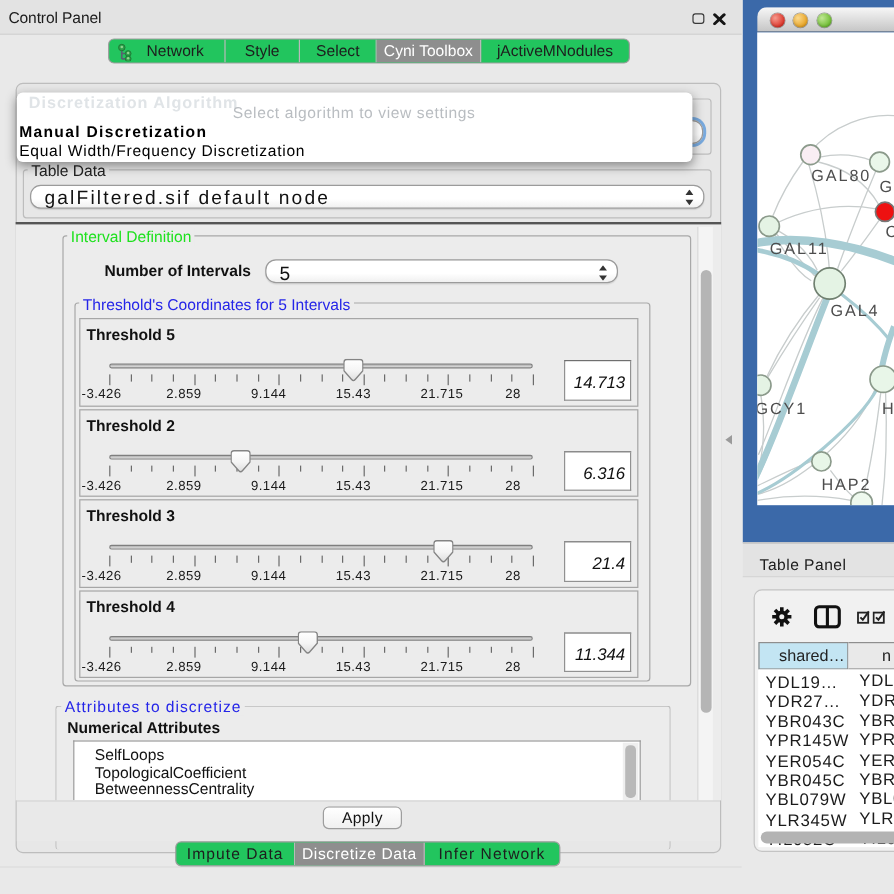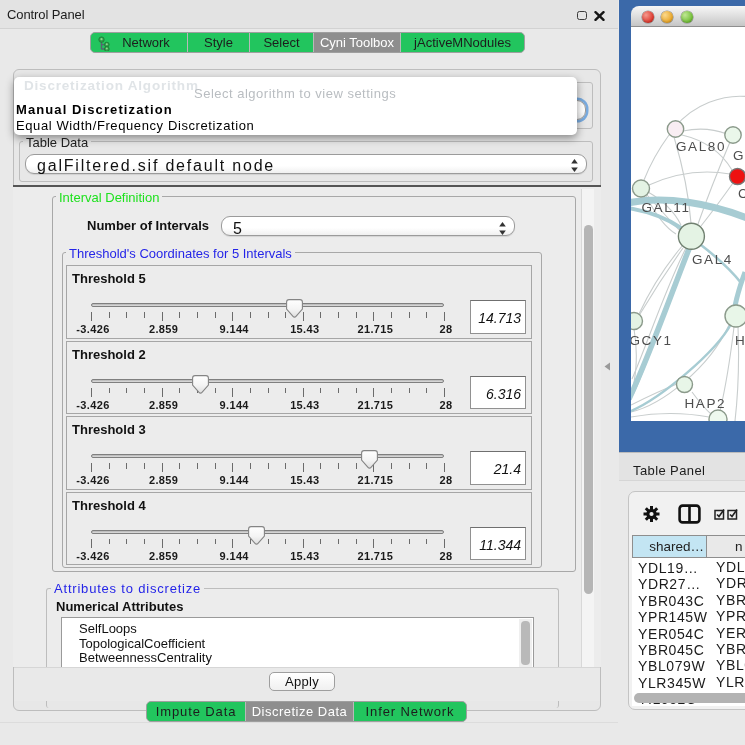--- a/index.html
+++ b/index.html
@@ -30,21 +30,21 @@
 
 #scrollpane { position:absolute; left:13px; top:185px; width:588px; height:482px; background:#ececec; border-top:2px solid #555; }
 #vscroll { position:absolute; left:568px; top:2px; width:13px; height:480px; background:#f4f4f4; border-left:1px solid #d8d8d8; }
 #vthumb { position:absolute; left:2px; top:36px; width:9px; height:369px; background:#b5b5b5; border-radius:5px; }
 
 .tbox { position:absolute; left:66px; width:466px; height:73.5px; border:1px solid #a6a6a6; background:#ececec; }
 .ttl { position:absolute; left:72px; font-size:13px; font-weight:bold; color:#111; }
 .groove { position:absolute; left:91px; width:353px; height:4px; border:1px solid #7f7f7f; border-radius:3px;
   background:linear-gradient(#b3b3b3,#e0e0e0); }
 .tick { position:absolute; width:1px; background:#6b6b6b; }
-.tlab { position:absolute; width:50px; text-align:center; font-size:11px; font-weight:bold; color:#1a1a1a; letter-spacing:0.35px; }
+.tlab { position:absolute; width:50px; text-align:left; font-size:11px; font-weight:normal; color:#1a1a1a; letter-spacing:0.35px; }
 .vbox { position:absolute; left:470px; width:56px; height:33.5px; background:#fff; border:1px solid #919191; border-top-color:#6f6f6f;font-style:italic; }
 .vbox span { position:absolute; right:4px; top:9px; font-size:14px; color:#111; }
 
 #attr-list { position:absolute; left:61px; top:617px; width:473px; height:50px; background:#fff; border:1px solid #9a9a9a; border-bottom:none; overflow:hidden; }
 #attr-list .it { position:absolute; left:17px; font-size:13px; color:#111; }
 #alscroll { position:absolute; right:1px; top:1px; width:13px; height:48px; background:#efefef; }
 #althumb { position:absolute; left:2px; top:2px; width:9px; height:44px; background:#b9b9b9; border-radius:4px; }
 
 #applystrip { position:absolute; left:14px; top:667px; width:586px; height:34px; background:#e9e9e9; border-top:1px solid #d6d6d6; }
 #applybtn { position:absolute; left:269px; top:672px; width:66px; height:19px; background:linear-gradient(#ffffff,#f0f0f0); border:1px solid #9e9e9e; border-radius:5px; text-align:center; font-size:13px; line-height:17px; color:#111; letter-spacing:0.3px; }

